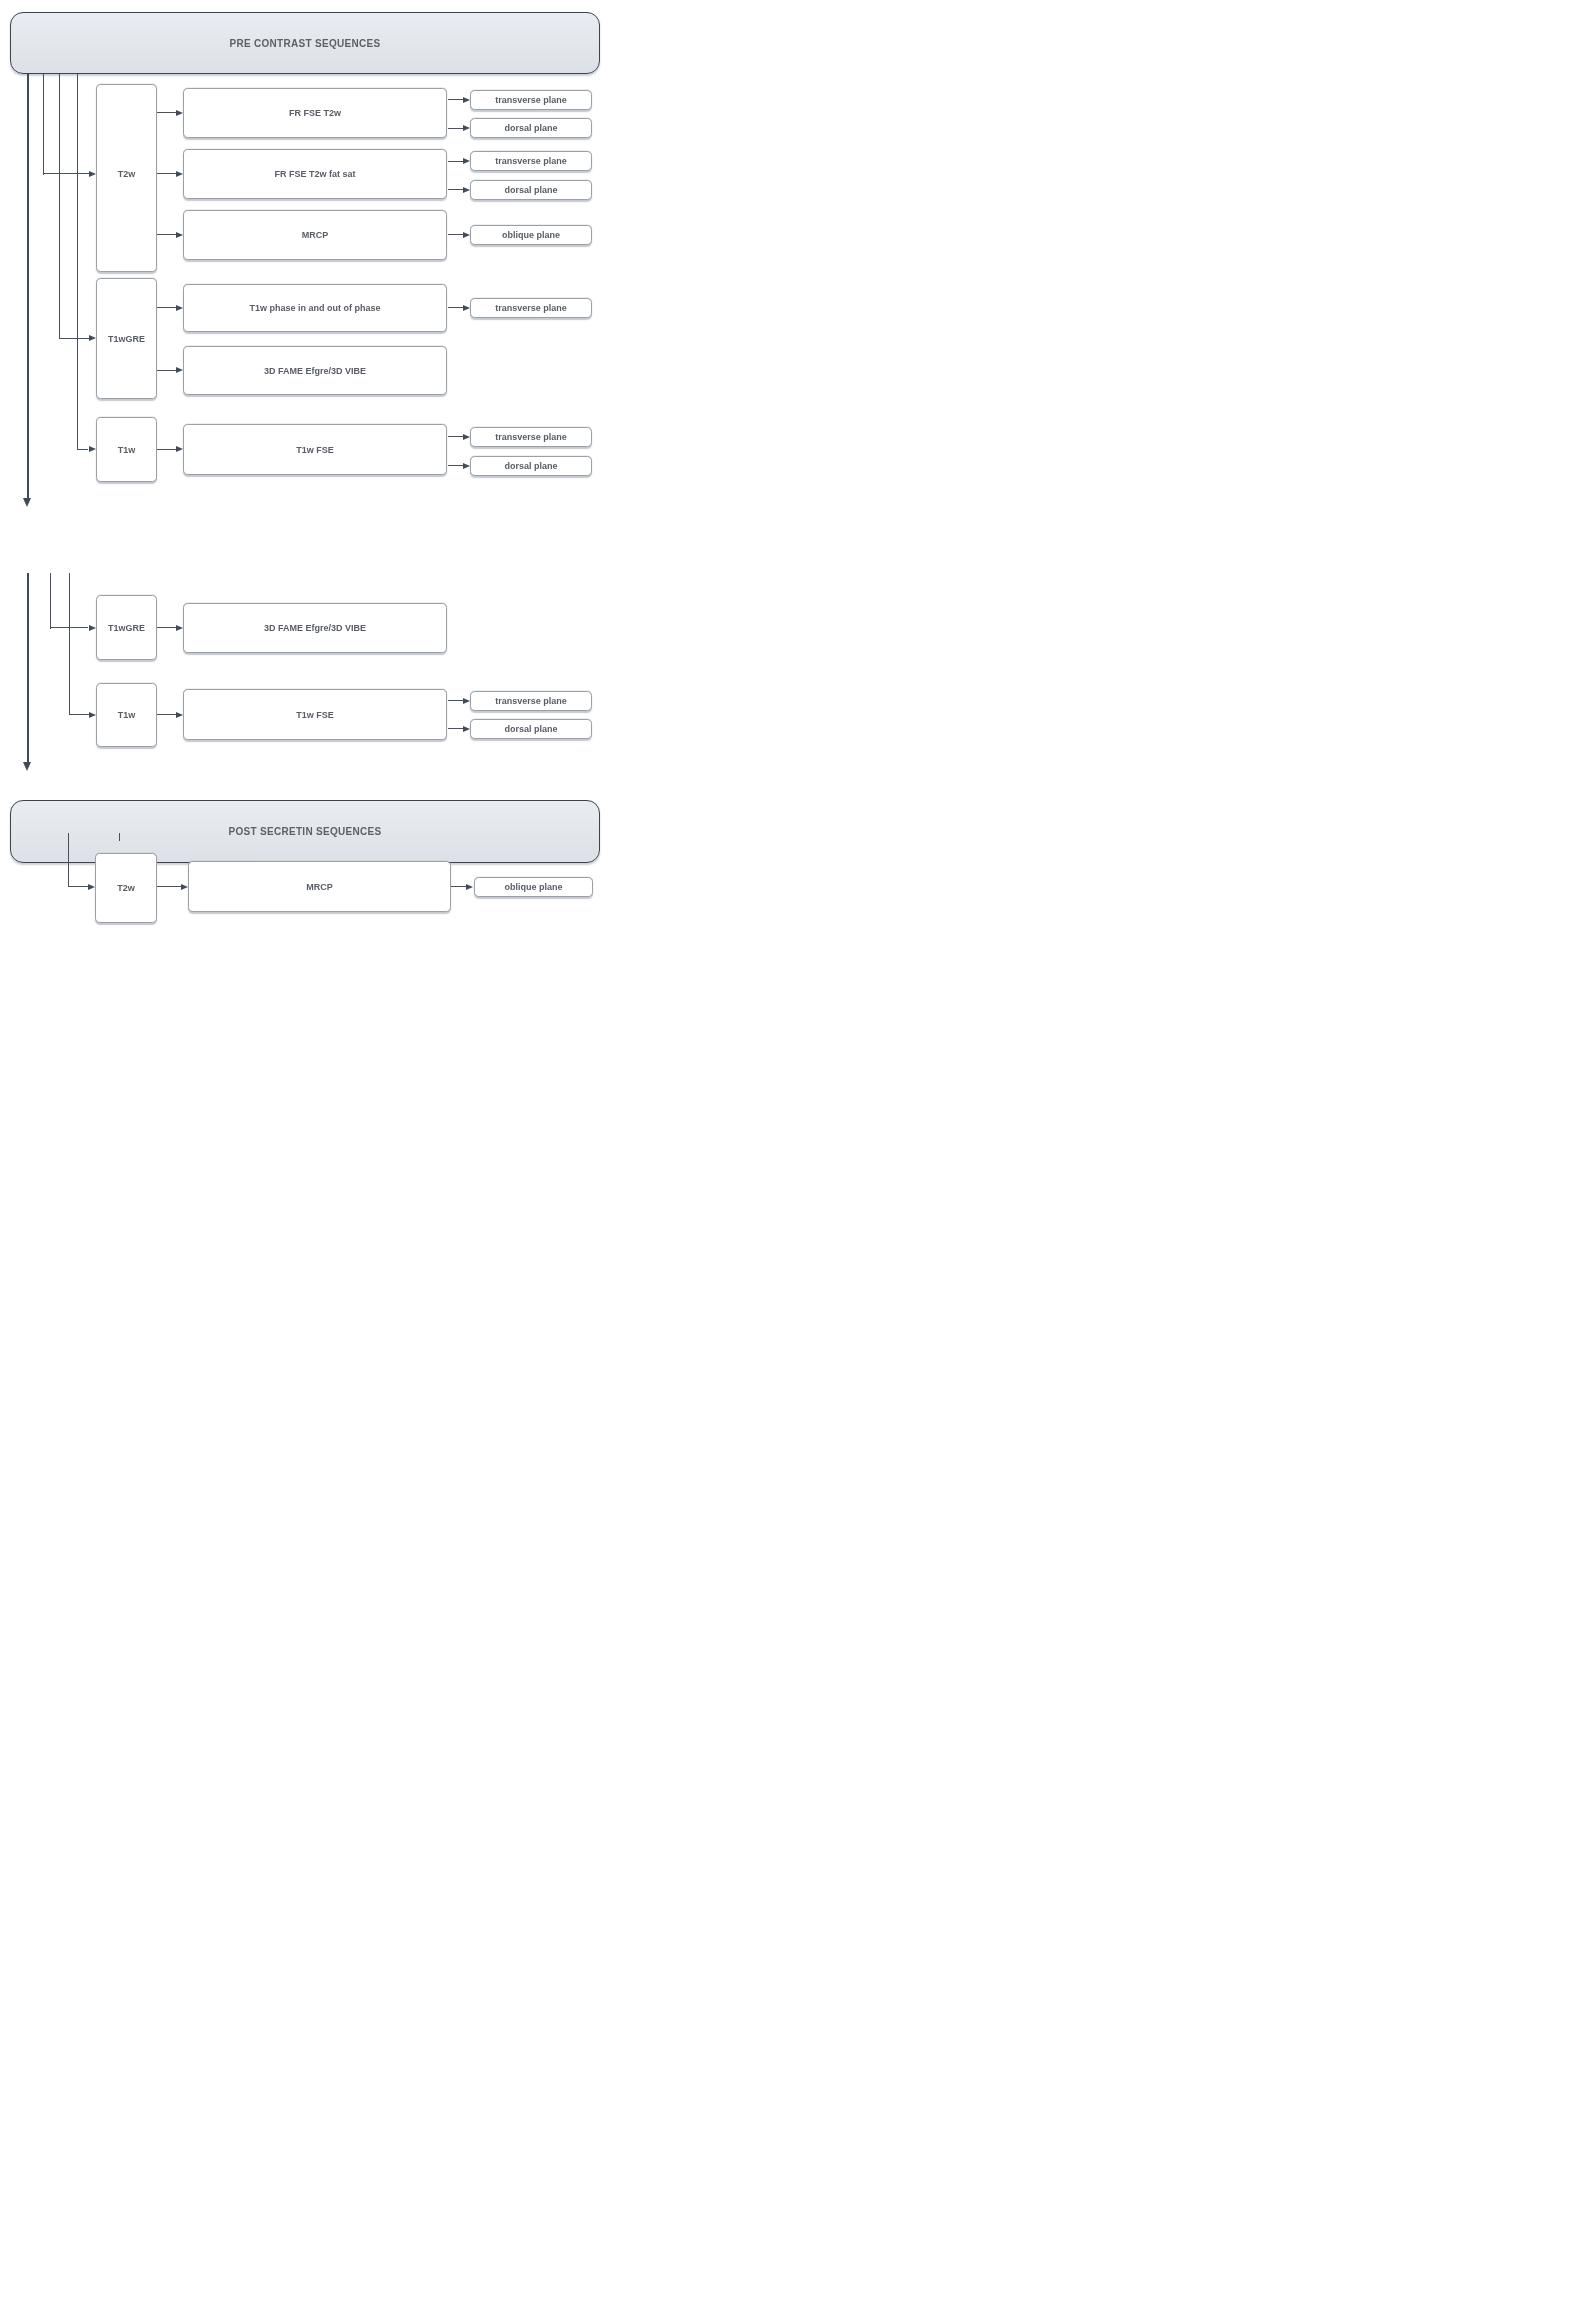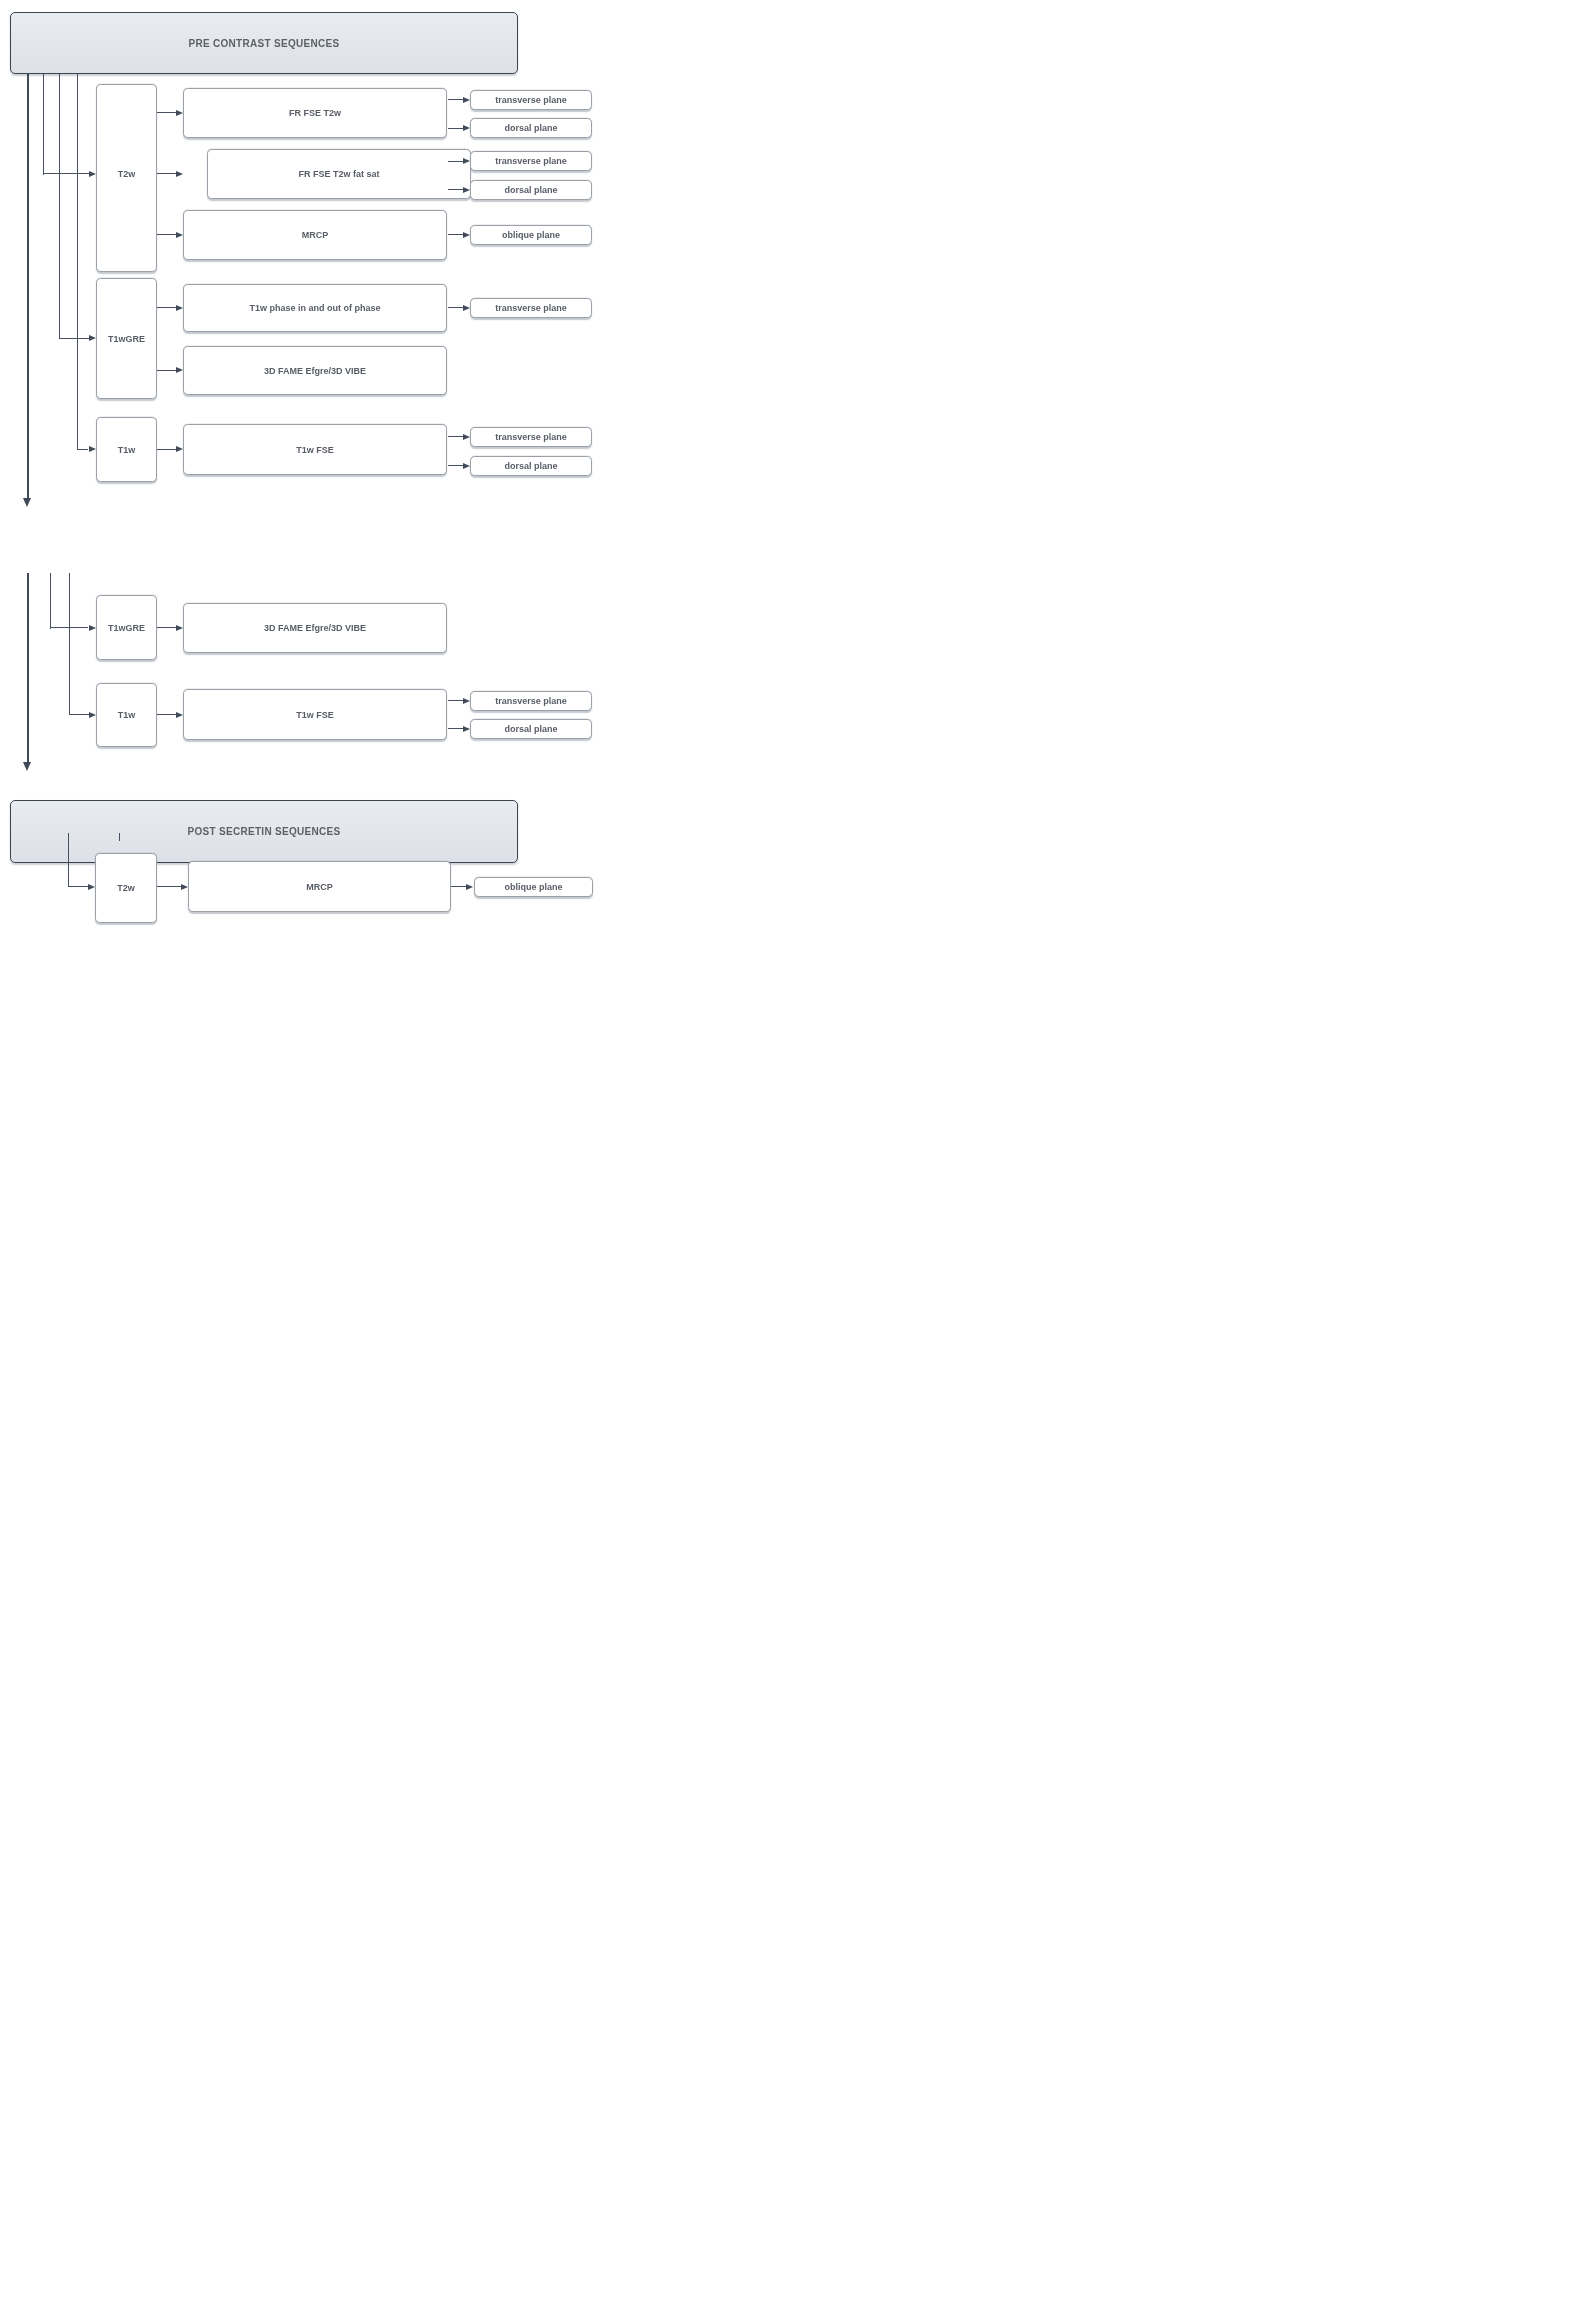--- a/index.html
+++ b/index.html
@@ -1,19 +1,19 @@
 <!DOCTYPE html>
 <html style="font-size:9.5px"><head>
 <meta charset="utf-8">
 <style>
   html,body{margin:0;padding:0;background:#ffffff;}
   .canvas{position:relative;width:639px;height:926px;background:#ffffff;overflow:hidden;
           font-family:"Liberation Sans","DejaVu Sans",sans-serif;}
-  .hdr{position:absolute;left:10px;width:508px;box-sizing:border-box;
-       border:1.8px solid #3a4350;border-radius:5px;
+  .hdr{position:absolute;left:10px;width:590px;box-sizing:border-box;
+       border:1.8px solid #3a4350;border-radius:13px;
        background:linear-gradient(180deg,#e9ecf0 0%,#dde1e7 100%);
        box-shadow:0 1.8px 1.8px rgba(90,100,115,.30);
        display:flex;align-items:center;justify-content:center;}
   .hdr-label{font-size:10px;font-weight:bold;color:#5c6169;letter-spacing:0.3px;}
   .box{position:absolute;box-sizing:border-box;background:#ffffff;
        border:0.9px solid #9aa0a8;border-radius:4.7px;
        box-shadow:0 1.2px 1.2px rgba(140,147,158,.5), 0 -0.6px 0 rgba(160,166,175,.35);
        display:flex;align-items:center;justify-content:center;text-align:center;}
   .lbl{font-size:9px;font-weight:bold;color:#585d66;}
   .pbox .lbl{font-size:9px;}
@@ -45,21 +45,21 @@
   <div class="box" style="left:96px;top:278px;width:61px;height:121px;">
     <span class="lbl">T1wGRE</span>
   </div>
   <div class="box" style="left:96px;top:417px;width:61px;height:65px;">
     <span class="lbl">T1w</span>
   </div>
 
   <div class="box" style="left:183px;top:88px;width:264px;height:50px;">
     <span class="lbl">FR FSE T2w</span>
   </div>
-  <div class="box" style="left:183px;top:149px;width:264px;height:50px;margin-left:24px;">
+  <div class="box" style="left:183px;top:149px;width:264px;height:50px;">
     <span class="lbl">FR FSE T2w fat sat</span>
   </div>
   <div class="box" style="left:183px;top:210px;width:264px;height:50px;">
     <span class="lbl">MRCP</span>
   </div>
   <div class="box" style="left:183px;top:284px;width:264px;height:48px;">
     <span class="lbl">T1w phase in and out of phase</span>
   </div>
   <div class="box" style="left:183px;top:346px;width:264px;height:49px;">
     <span class="lbl">3D FAME Efgre/3D VIBE</span>

